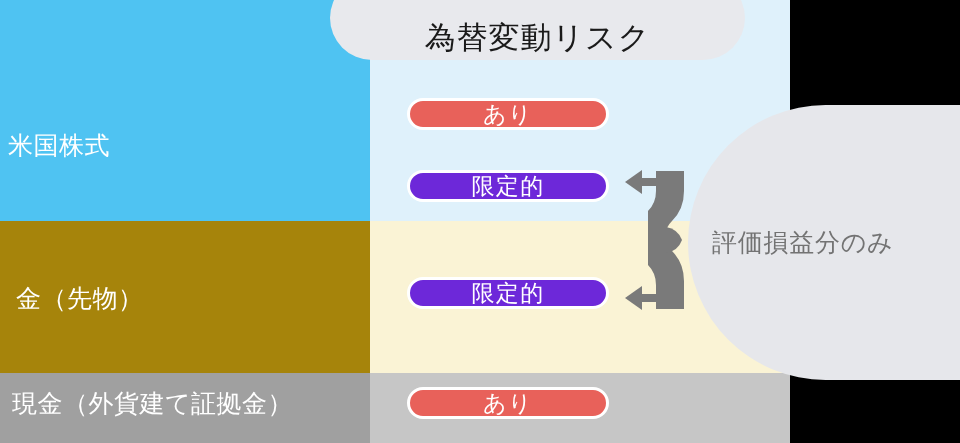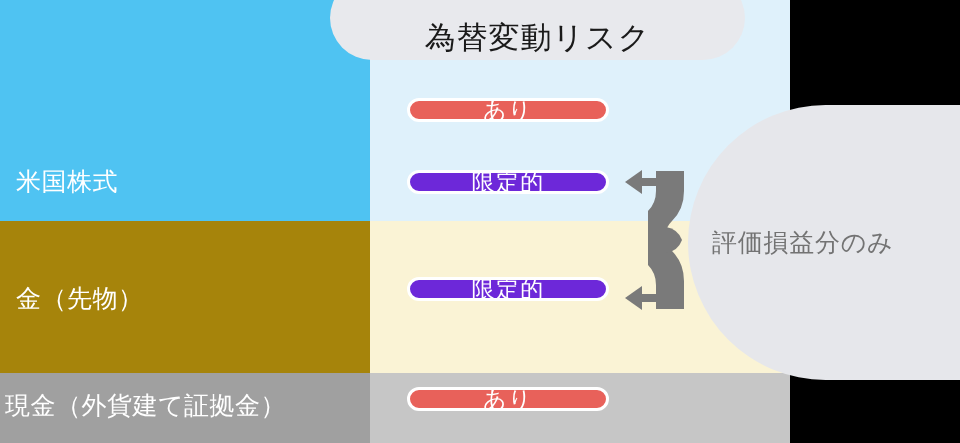--- a/index.html
+++ b/index.html
@@ -28,23 +28,23 @@
 
   
   .cat-label{
     position:absolute;
     color:#ffffff;
     font-size:25px;
     letter-spacing:.02em;
     white-space:nowrap;
     line-height:1;
   }
-  #cat-equity{left:16px;top:133px;margin-top:36px;}
+  #cat-equity{left:8px;top:133px;}
   #cat-gold{left:16px;top:286px;}
-  #cat-cash{left:5px;top:393px;}
+  #cat-cash{left:12px;top:393px;font-family:Liberation Mono, monospace;}
 
   
   .sub-label{
     position:absolute;
     color:#ffffff;
     font-size:24px;
     white-space:nowrap;
     line-height:1;
   }
   #sub-spot{left:186px;top:100px;}
@@ -69,21 +69,21 @@
     font-size:31px;
     color:#1a1a1a;
     letter-spacing:.03em;
     line-height:1;
     white-space:nowrap;
   }
 
   
   .pill{
     position:absolute;
-    height:24px;
+    height:32px;
     width:202px;
     border-radius:20px;
     border:3px solid #ffffff;
     box-sizing:border-box;
     display:flex;
     align-items:center;
     justify-content:center;
     color:#ffffff;
     font-size:23px;
     letter-spacing:.06em;

